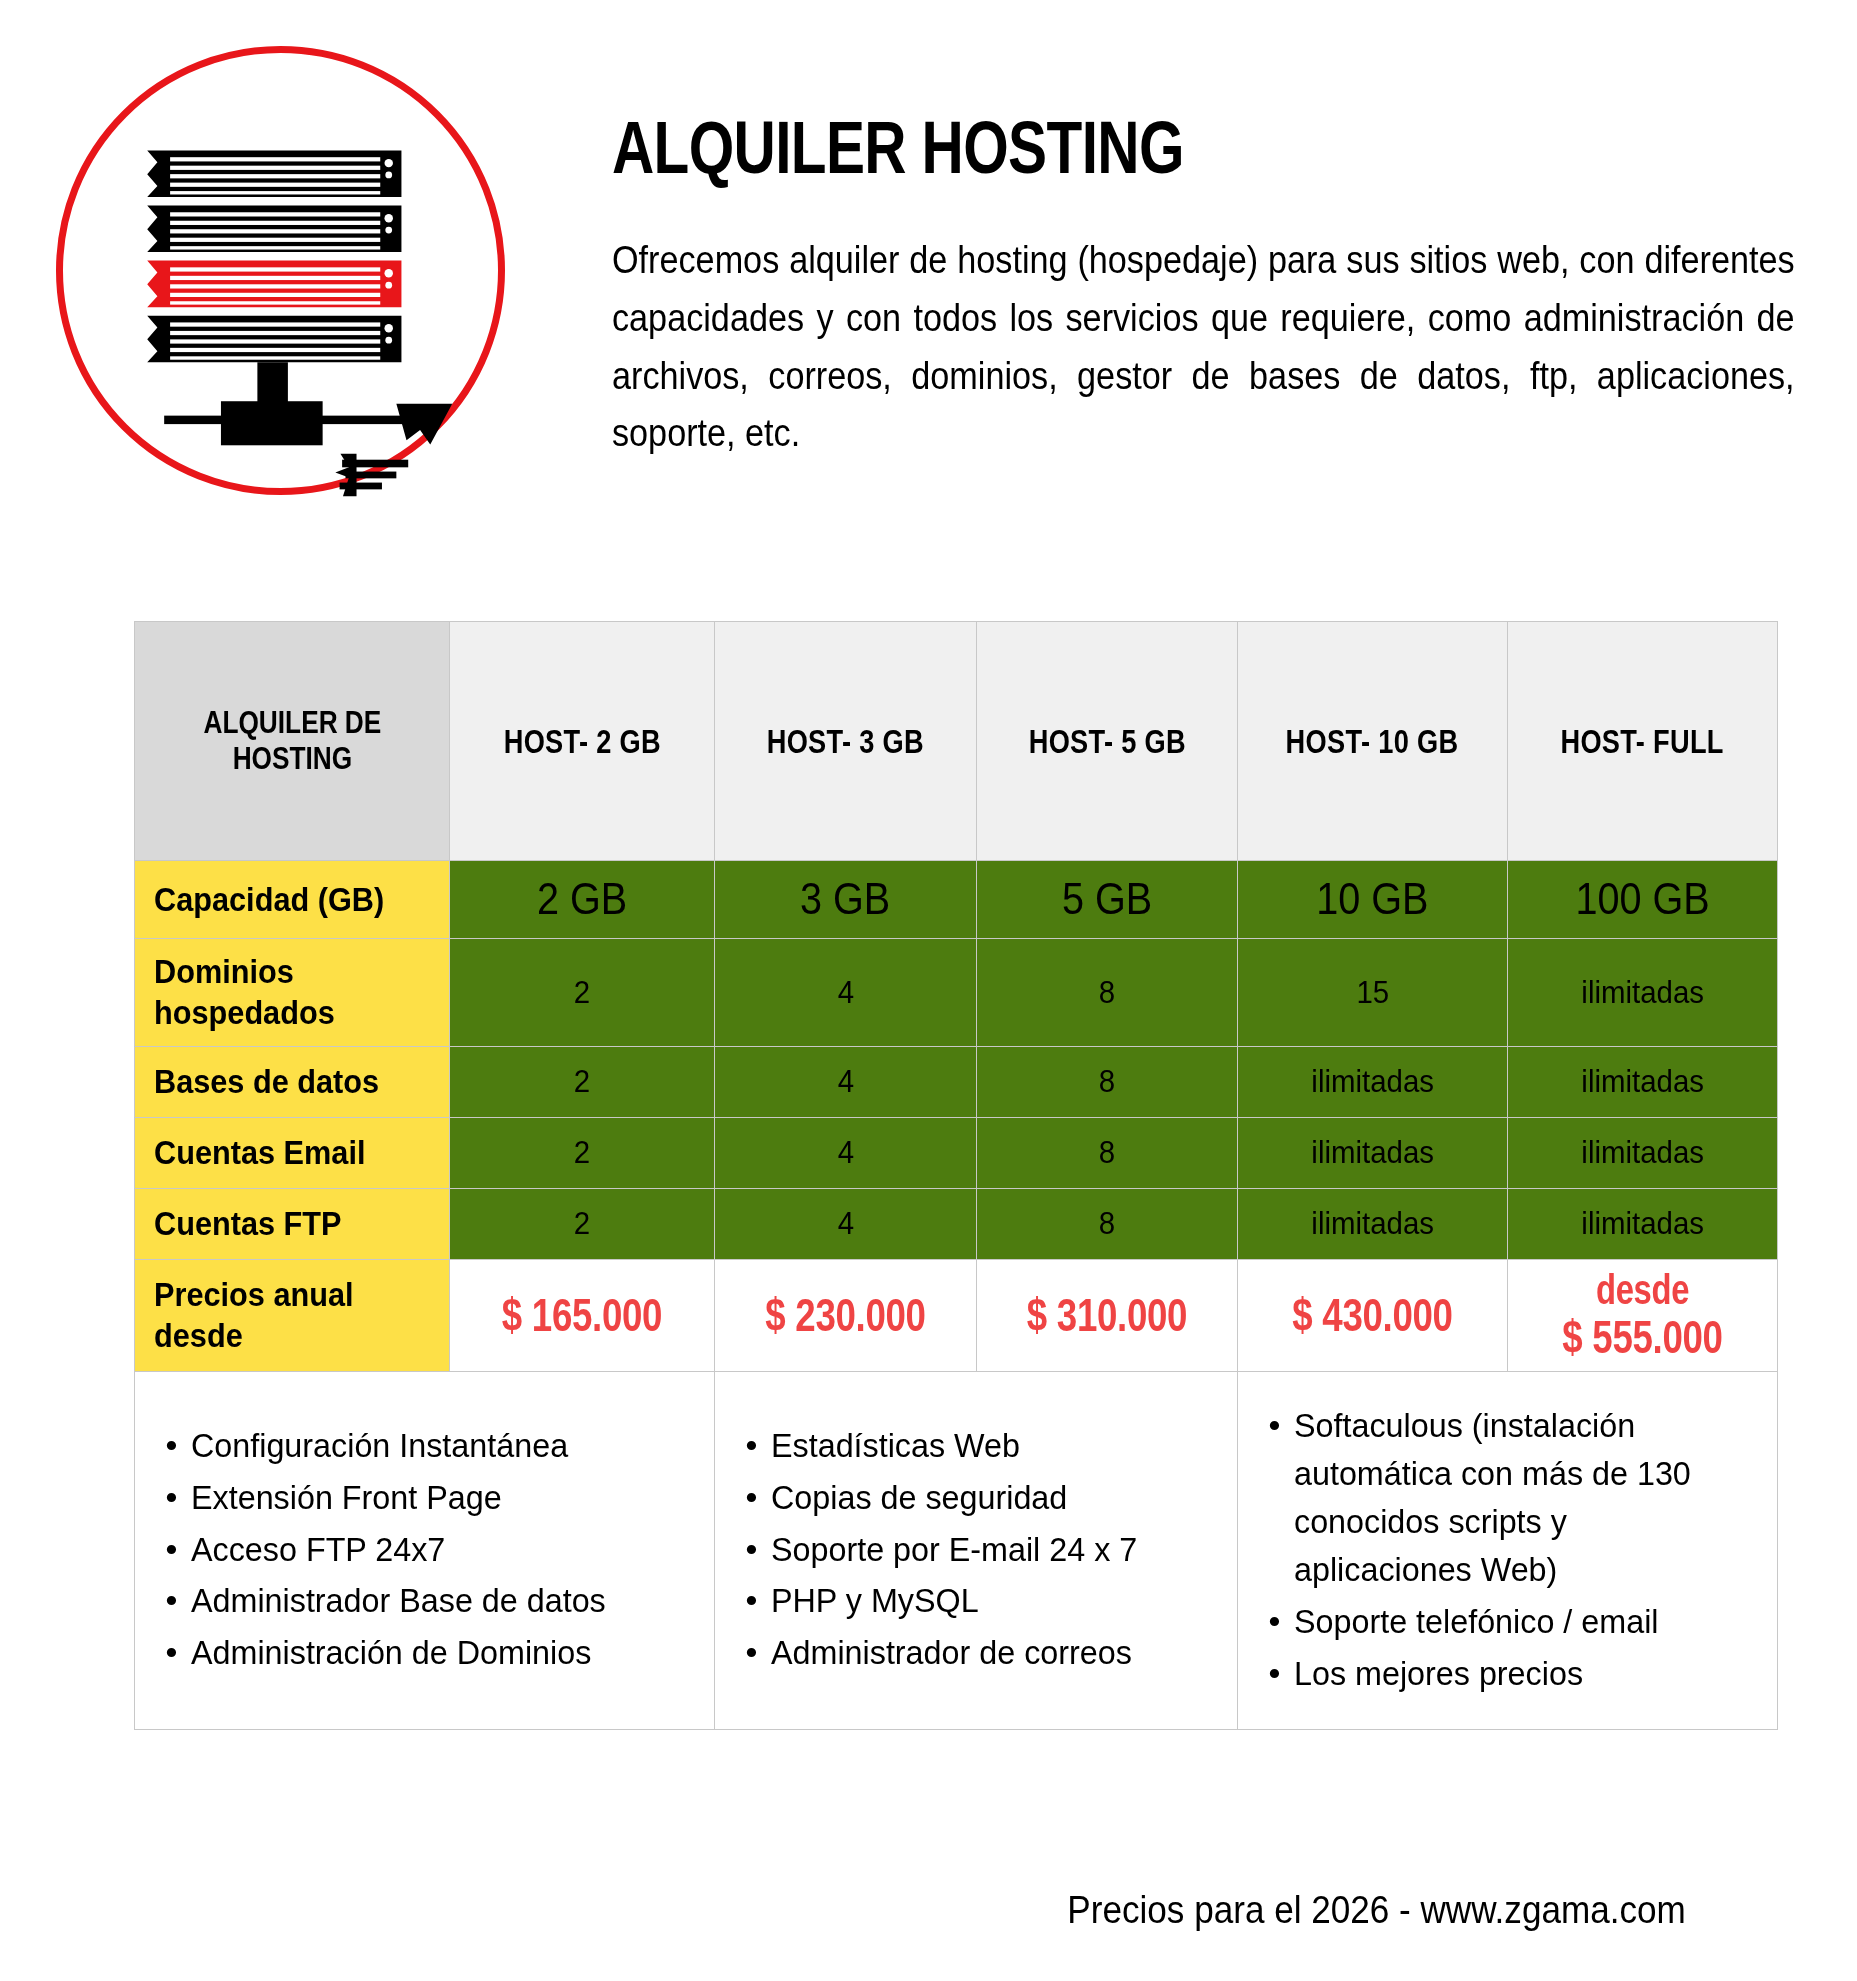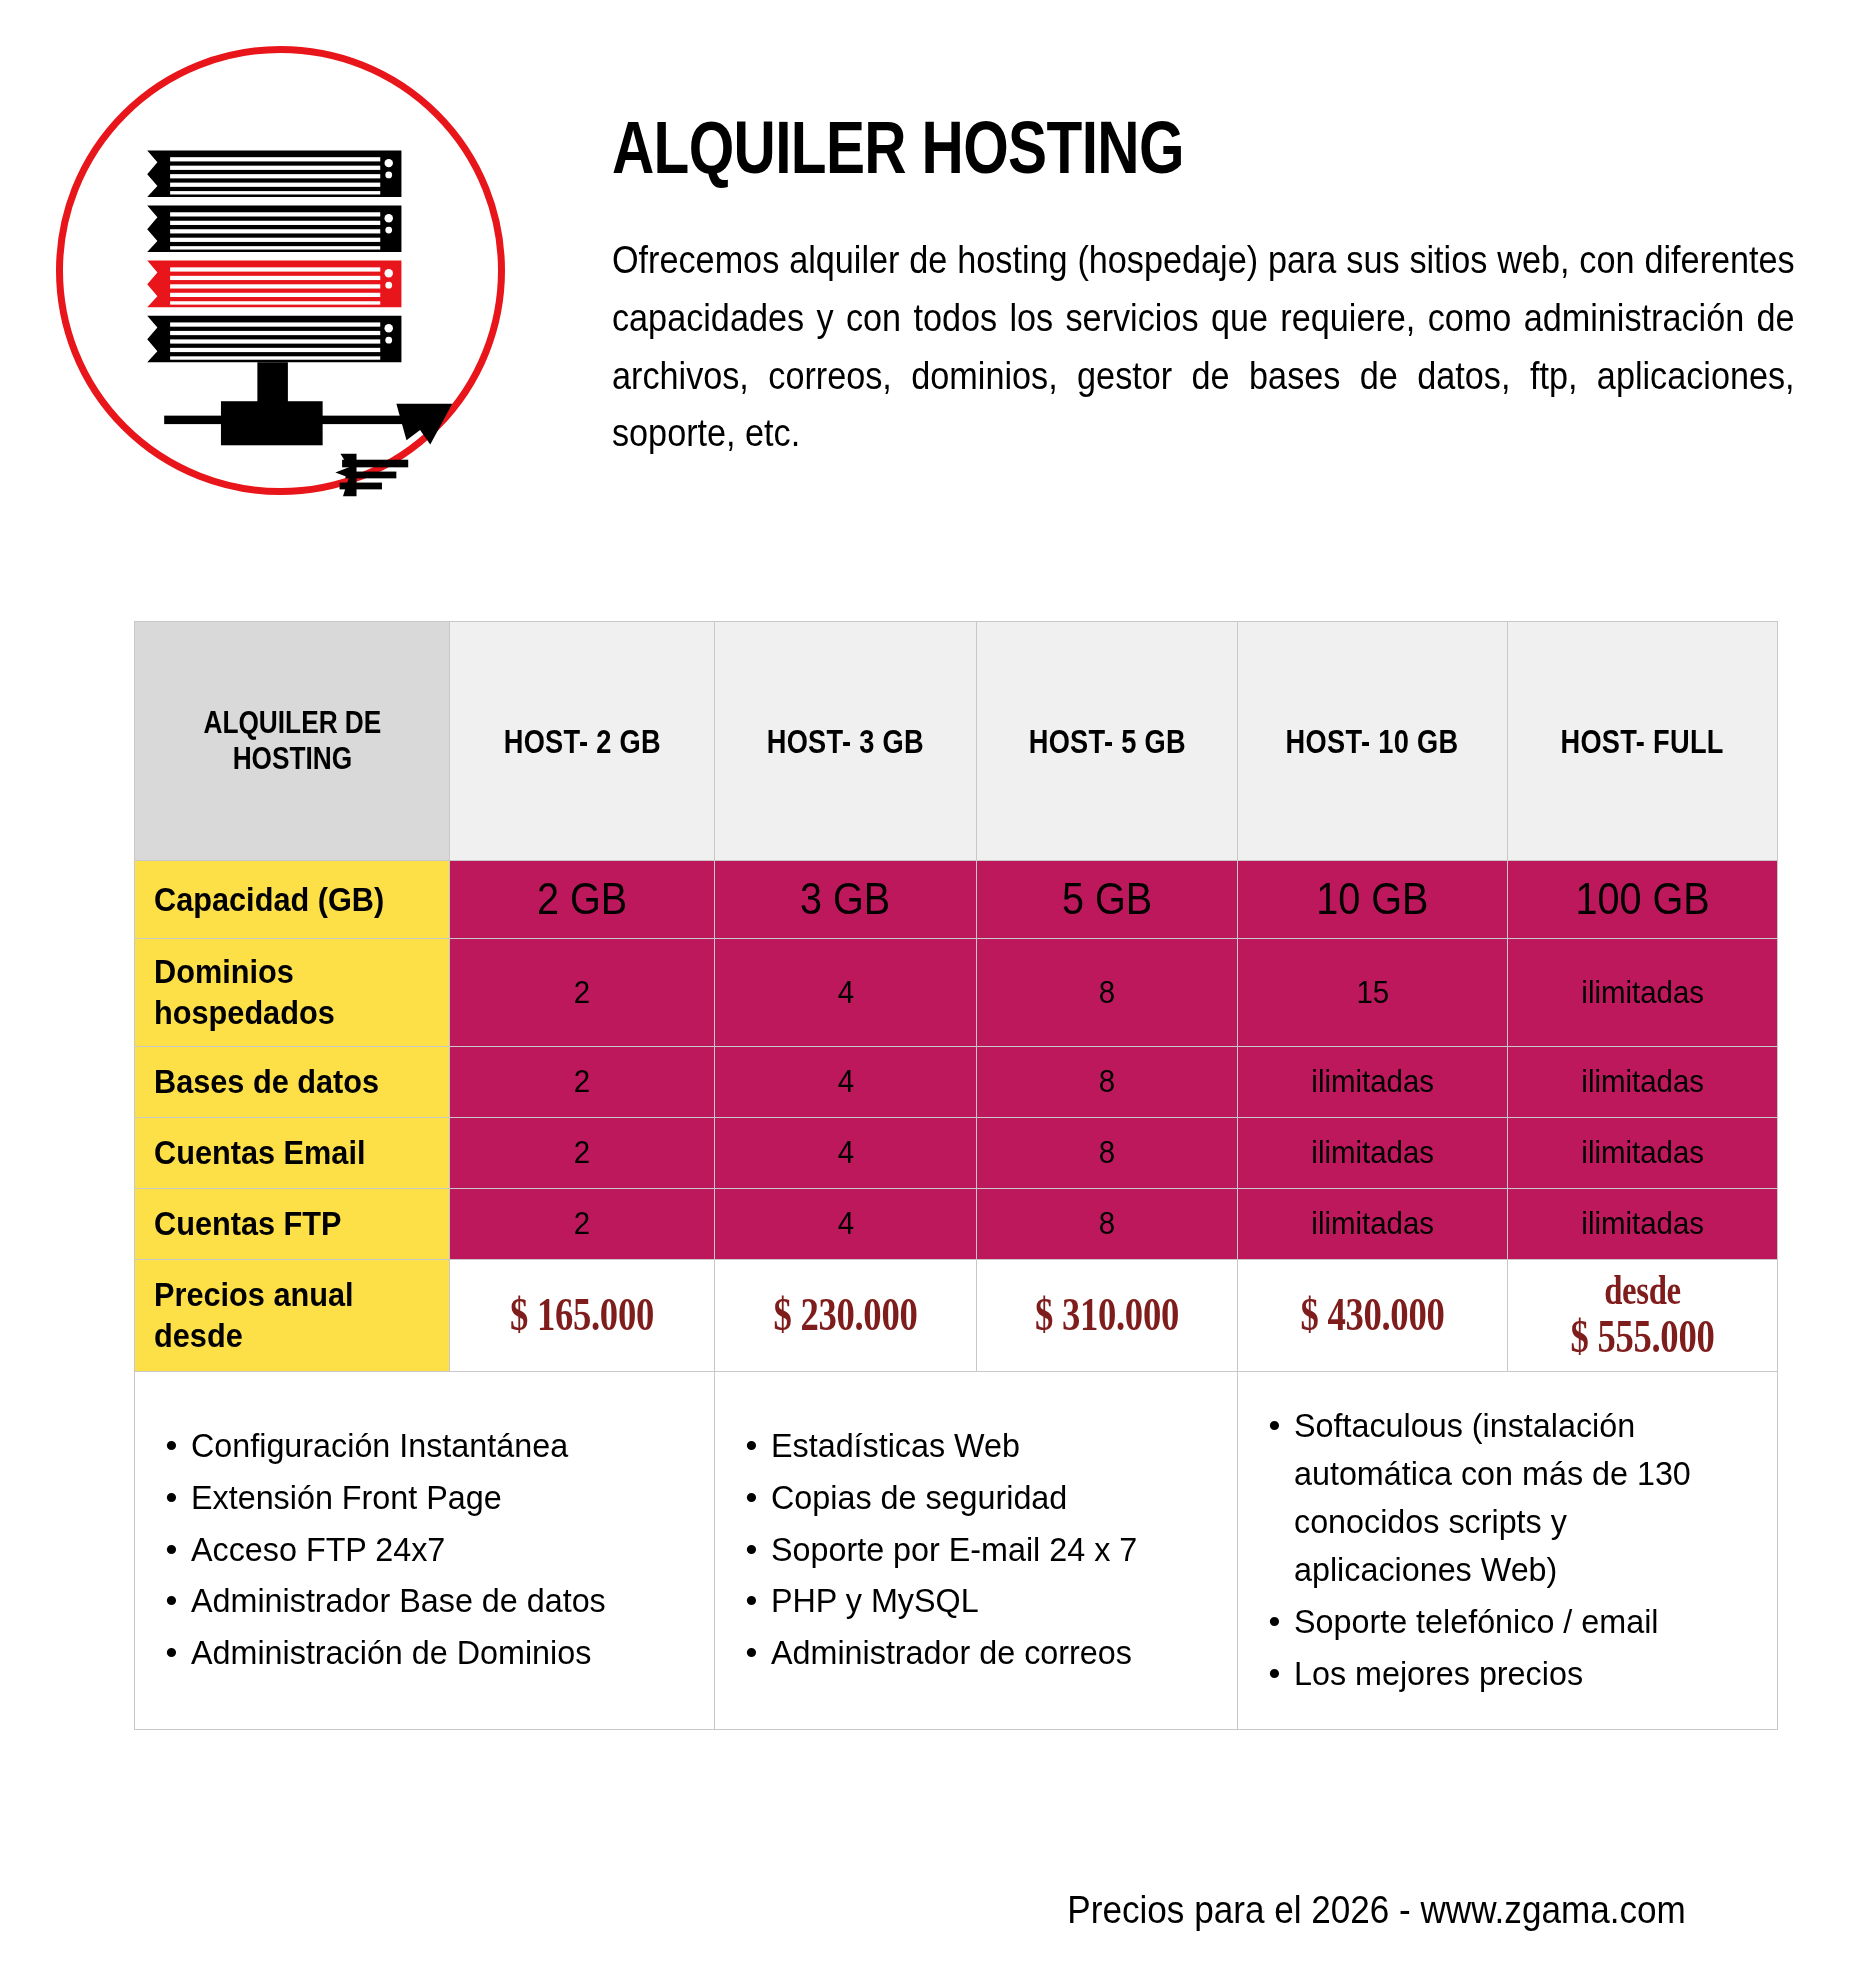--- a/index.html
+++ b/index.html
@@ -139,42 +139,42 @@
     font-family: "Liberation Sans Narrow", "Liberation Sans", sans-serif;
     font-weight: 700;
     font-size: 33px;
     line-height: 1.25;
     text-align: left;
     padding: 12px 0 12px 18.6px !important;
   }
   td.rowlabel span { display:inline-block; transform: scaleX(0.93); transform-origin: left center;}
 
   td.cell {
-    background: #be185d;
+    background: #4d7c0f;
     text-align: center;
     font-family: "Liberation Sans Narrow", "Liberation Sans", sans-serif;
     font-size: 32px;
     line-height: 1.2;
     padding: 10.2px 3.4px !important;
   }
   td.cell span { display:inline-block; transform: scaleX(0.92); }
 
   tr.r-cap td.cell { font-size: 44px; }
   tr.r-cap td.cell span { transform: scaleX(0.9); }
 
   tr.r-cap td, tr.r-dom td { height: 78px; }
   tr.r-inc td { height: 66px; }
   tr.r-hosp td { height: 95px; }
   tr.r-bd td, tr.r-ce td, tr.r-cf td { height: 71px; }
   tr.r-cp td { height: 95px; }
   tr.r-price td { height: 112px; }
 
   td.price {
-    color: #7f1d1d;
-    font-family: Liberation Serif, serif;
+    color: #ef4444;
+    font-family: Liberation Sans, sans-serif;
     font-weight: 700;
     font-size: 47px;
     letter-spacing: -0.4px;
     text-align: center;
     background: #ffffff;
     white-space: nowrap;
   }
   td.price span { display:inline-block; transform: scaleX(0.78); }
   td.price .desde {
     display: block;

